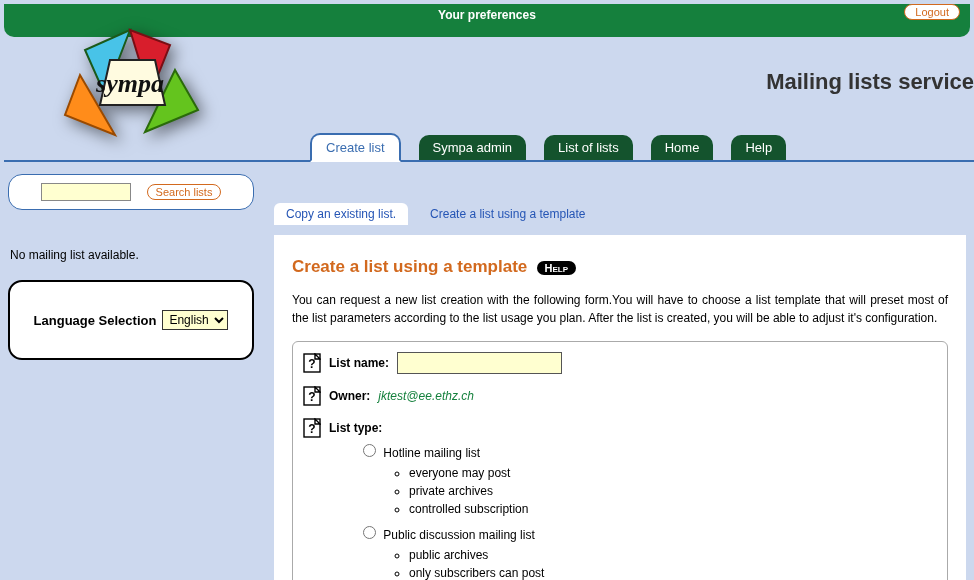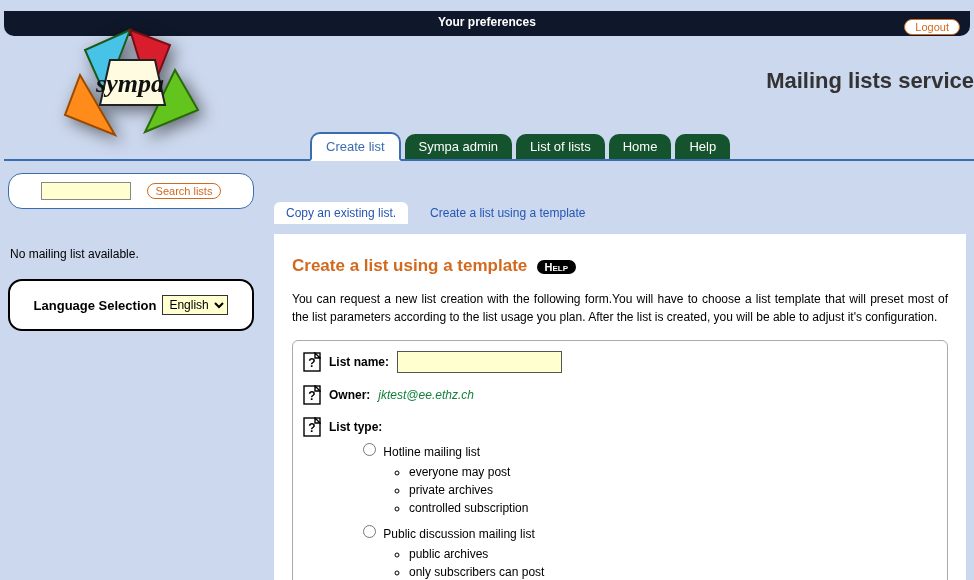--- a/index.html
+++ b/index.html
@@ -1,32 +1,32 @@
 <!DOCTYPE html>
 <html><head>
 <meta charset="utf-8">
 <style>
 * { box-sizing: border-box; margin: 0; padding: 0; }
 body { font-family: Verdana, Arial, sans-serif; font-size: 12px; background: #ccd8ee; width: 974px; height: 580px; overflow: hidden; }
-.topbar { background: #0f172a; height: 25px; color: #fff; text-align: center; font-weight: bold; line-height: 22px; position: relative; border-radius: 0 0 10px 10px; margin: 11px 4px; }
-.logout { position: absolute; right: 10px; top: 8px; background: #fff; color: #d2691e; border: 1px solid #d2691e; border-radius: 10px; padding: 1px 10px; font-size: 11px; cursor: pointer; font-family: inherit; }
+.topbar { background: #15803d; height: 33px; color: #fff; text-align: center; font-weight: bold; line-height: 22px; position: relative; border-radius: 0 0 10px 10px; margin: 4px 4px; }
+.logout { position: absolute; right: 10px; top: 0; background: #fff; color: #d2691e; border: 1px solid #d2691e; border-radius: 10px; padding: 1px 10px; font-size: 11px; cursor: pointer; font-family: inherit; }
 .logo { position: absolute; left: 50px; top: 20px; z-index: 10; filter: drop-shadow(5px 5px 8px rgba(0,0,0,0.5)); }
 .pagetitle { text-align: right; font-size: 22px; font-weight: bold; color: #333; margin: 32px 0 38px; }
-.navbar { margin-left: 310px; display: flex; gap: 4px; align-items: flex-end; border-bottom: 2px solid #3a6db0; padding-bottom: 0; }
+.navbar { margin-left: 310px; display: flex; gap: 18px; align-items: flex-end; border-bottom: 2px solid #3a6db0; padding-bottom: 0; }
 .navwrap { position: relative; }
 .navwrap::after { content: ""; position: absolute; left: 4px; right: 4px; bottom: 0; height: 2px; background: #3a6db0; }
 .tab { background: #14532d; color: #fff; border: none; border-radius: 10px 10px 0 0; padding: 5px 14px; font-size: 13px; cursor: pointer; font-family: inherit; position: relative; z-index: 1; }
 .tab.active { background: #fff; color: #3a6db0; border: 2px solid #3a6db0; border-bottom: 2px solid #fff; margin-bottom: -2px; }
 .layout { display: flex; gap: 20px; padding: 12px 4px 0 4px; }
 .leftcol { width: 250px; flex-shrink: 0; padding-left: 4px; }
 .searchbox { background: #fff; border: 1px solid #3a6db0; border-radius: 14px; padding: 8px; display: flex; gap: 16px; align-items: center; justify-content: center; margin-bottom: 22px; }
 .searchinput { width: 90px; height: 18px; background: #ffffd0; border: 1px solid #888; }
 .searchbtn { background: #fff; border: 1px solid #d2691e; color: #d2691e; border-radius: 10px; padding: 1px 8px; font-size: 11px; cursor: pointer; }
 .nolist { font-size: 12px; margin-bottom: 18px; padding-left: 2px; margin-top: 38px; }
-.langbox { background: #fff; border: 2px solid #000; border-radius: 14px; padding: 14px 10px; display: flex; align-items: center; justify-content: center; gap: 6px; }
+.langbox { background: #fff; border: 2px solid #000; border-radius: 14px; padding: 28px 10px; display: flex; align-items: center; justify-content: center; gap: 6px; }
 .langlabel { font-weight: bold; font-size: 13px; }
 .langsel { background: #ffffd0; border: 1px solid #333; font-size: 12px; padding: 1px 2px; }
 .rightcol { flex: 1; padding-right: 4px; margin-top: 29px; }
 .subtabs { display: flex; gap: 10px; margin-bottom: 10px; }
 .subtab { background: #fff; border-radius: 6px 6px 0 0; padding: 4px 12px; color: #2555b5; font-size: 12px; cursor: pointer; }
 .subtab.link { background: transparent; text-decoration: none; }
 .mainpanel { background: #fff; border-radius: 0; padding: 22px 18px; height: 380px; overflow: hidden; }
 .panehdr { color: #d2691e; font-size: 17px; font-weight: bold; display: inline; }
 .helpbadge { background: #000; color: #fff; border-radius: 10px; padding: 1px 8px; font-size: 11px; font-weight: bold; margin-left: 6px; cursor: pointer; display: inline-block; font-variant: small-caps; }
 .introtext { margin: 14px 0; line-height: 1.5; text-align: justify; }

